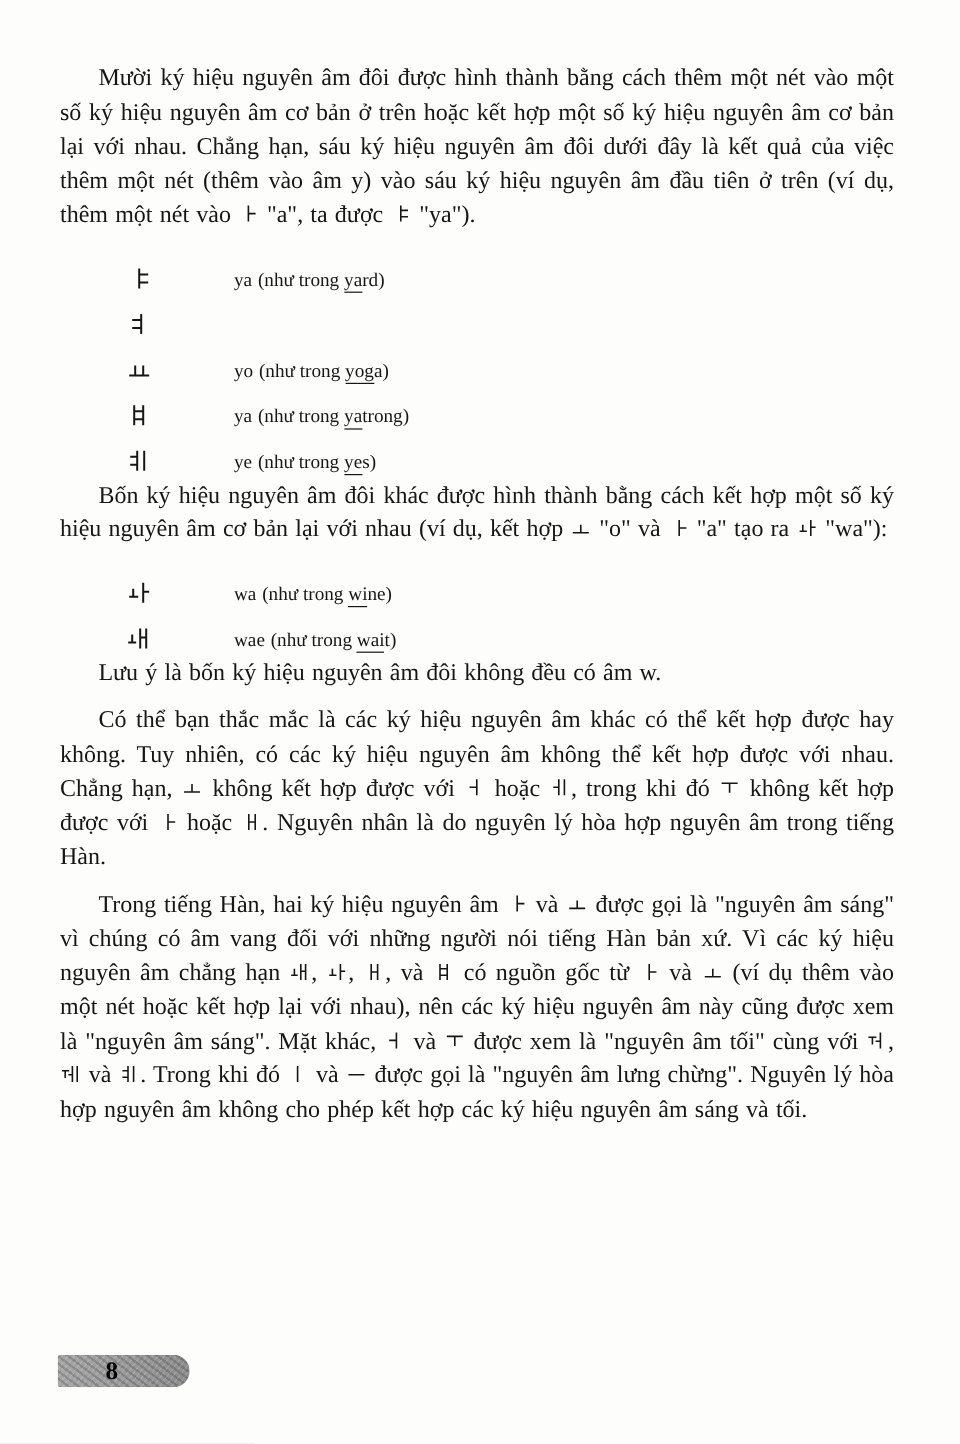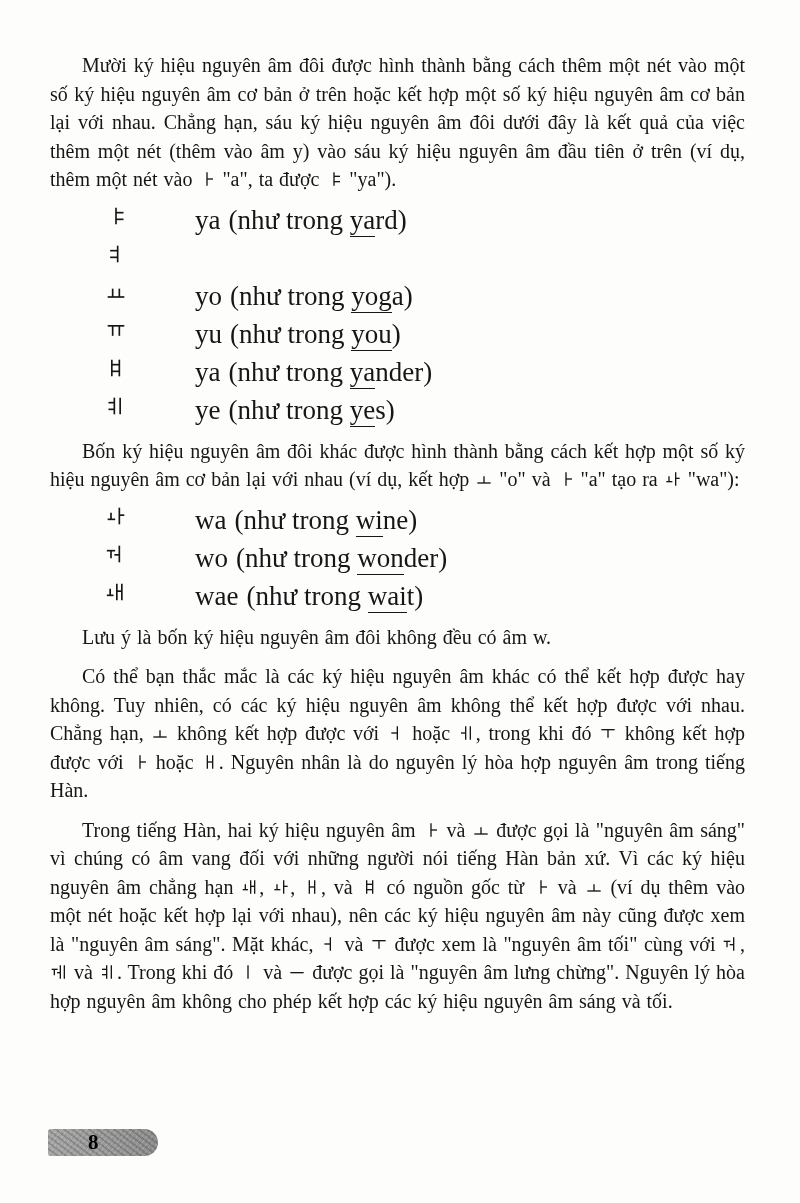--- a/index.html
+++ b/index.html
@@ -21,24 +21,24 @@
     font-size:20px;
     line-height:28.5px;
     text-align:justify;
     text-indent:32px;
     margin:0 11px 11px 0;
     word-spacing:1px;
   }
   .vowel-list{margin:6px 0 4px 0;}
   .vowel-row{
     display:flex;
-    align-items:flex-start;
+    align-items:flex-end;
     height:38px;
     padding-left:55px;
-    font-size:27px;
+    font-size:16px;
   }
   .jamo-cell{
     width:90px;
     flex:0 0 90px;
     display:flex;
     align-items:center;
   }
   .row-text .ex-pre{margin-left:0.30em;}
   .row-text .ex-u{
     border-bottom:1.5px solid #161616;
@@ -120,45 +120,33 @@
               <svg viewBox="0 0 24 24">
                 <line x1="8" y1="8" x2="8" y2="18"></line>
                 <line x1="16" y1="8" x2="16" y2="18"></line>
                 <line x1="2" y1="18" x2="22" y2="18"></line>
               </svg>
             </span>
           </span>
     <span class="row-text"><span class="roman">yo</span><span class="ex-pre">(như trong </span><span class="ex-u">yog</span><span class="ex-rest">a)</span></span>
   </div>
 
-  <div class="vowel-row">
-    <span class="jamo-cell">
-            <span class="jamo lg">
-              <svg viewBox="0 0 24 24">
-                <line x1="2" y1="7" x2="22" y2="7"></line>
-                <line x1="8" y1="7" x2="8" y2="19"></line>
-                <line x1="16" y1="7" x2="16" y2="19"></line>
-              </svg>
-            </span>
-          </span>
-    <span class="row-text"><span class="roman">yu</span><span class="ex-pre">(như trong </span><span class="ex-u">you</span><span class="ex-rest">)</span></span>
-  </div>
 
   <div class="vowel-row">
     <span class="jamo-cell">
             <span class="jamo lg">
               <svg viewBox="0 0 24 24">
                 <line x1="7" y1="2" x2="7" y2="22"></line>
                 <line x1="7" y1="8" x2="16" y2="8"></line>
                 <line x1="7" y1="16" x2="16" y2="16"></line>
                 <line x1="16" y1="2" x2="16" y2="22"></line>
               </svg>
             </span>
           </span>
-    <span class="row-text"><span class="roman">ya</span><span class="ex-pre">(như trong </span><span class="ex-u">ya</span><span class="ex-rest">nder)</span></span>
+    <span class="row-text"><span class="roman">ya</span><span class="ex-pre">(như trong </span><span class="ex-u">ya</span><span class="ex-rest">trong)</span></span>
   </div>
 
   <div class="vowel-row">
     <span class="jamo-cell">
             <span class="jamo lg">
               <svg viewBox="0 0 24 24">
                 <line x1="3" y1="8" x2="10" y2="8"></line>
                 <line x1="3" y1="16" x2="10" y2="16"></line>
                 <line x1="10" y1="2" x2="10" y2="22"></line>
                 <line x1="17" y1="2" x2="17" y2="22"></line>
@@ -190,33 +178,20 @@
                 <line x1="2" y1="16" x2="11" y2="16"></line>
                 <line x1="6" y1="8" x2="6" y2="16"></line>
                 <line x1="16" y1="2" x2="16" y2="22"></line>
                 <line x1="16" y1="11" x2="22" y2="11"></line>
               </svg>
             </span>
           </span>
     <span class="row-text"><span class="roman">wa</span><span class="ex-pre">(như trong </span><span class="ex-u">wi</span><span class="ex-rest">ne)</span></span>
   </div>
 
-  <div class="vowel-row">
-    <span class="jamo-cell">
-            <span class="jamo lg">
-              <svg viewBox="0 0 24 24">
-                <line x1="1" y1="8" x2="11" y2="8"></line>
-                <line x1="6" y1="8" x2="6" y2="17"></line>
-                <line x1="10" y1="13" x2="16" y2="13"></line>
-                <line x1="16" y1="2" x2="16" y2="22"></line>
-              </svg>
-            </span>
-          </span>
-    <span class="row-text"><span class="roman">wo</span><span class="ex-pre">(như trong </span><span class="ex-u">won</span><span class="ex-rest">der)</span></span>
-  </div>
 
   <div class="vowel-row">
     <span class="jamo-cell">
             <span class="jamo lg">
               <svg viewBox="0 0 24 24">
                 <line x1="1" y1="16" x2="9" y2="16"></line>
                 <line x1="5" y1="8" x2="5" y2="16"></line>
                 <line x1="13" y1="2" x2="13" y2="22"></line>
                 <line x1="13" y1="11" x2="19" y2="11"></line>
                 <line x1="19" y1="2" x2="19" y2="22"></line>

